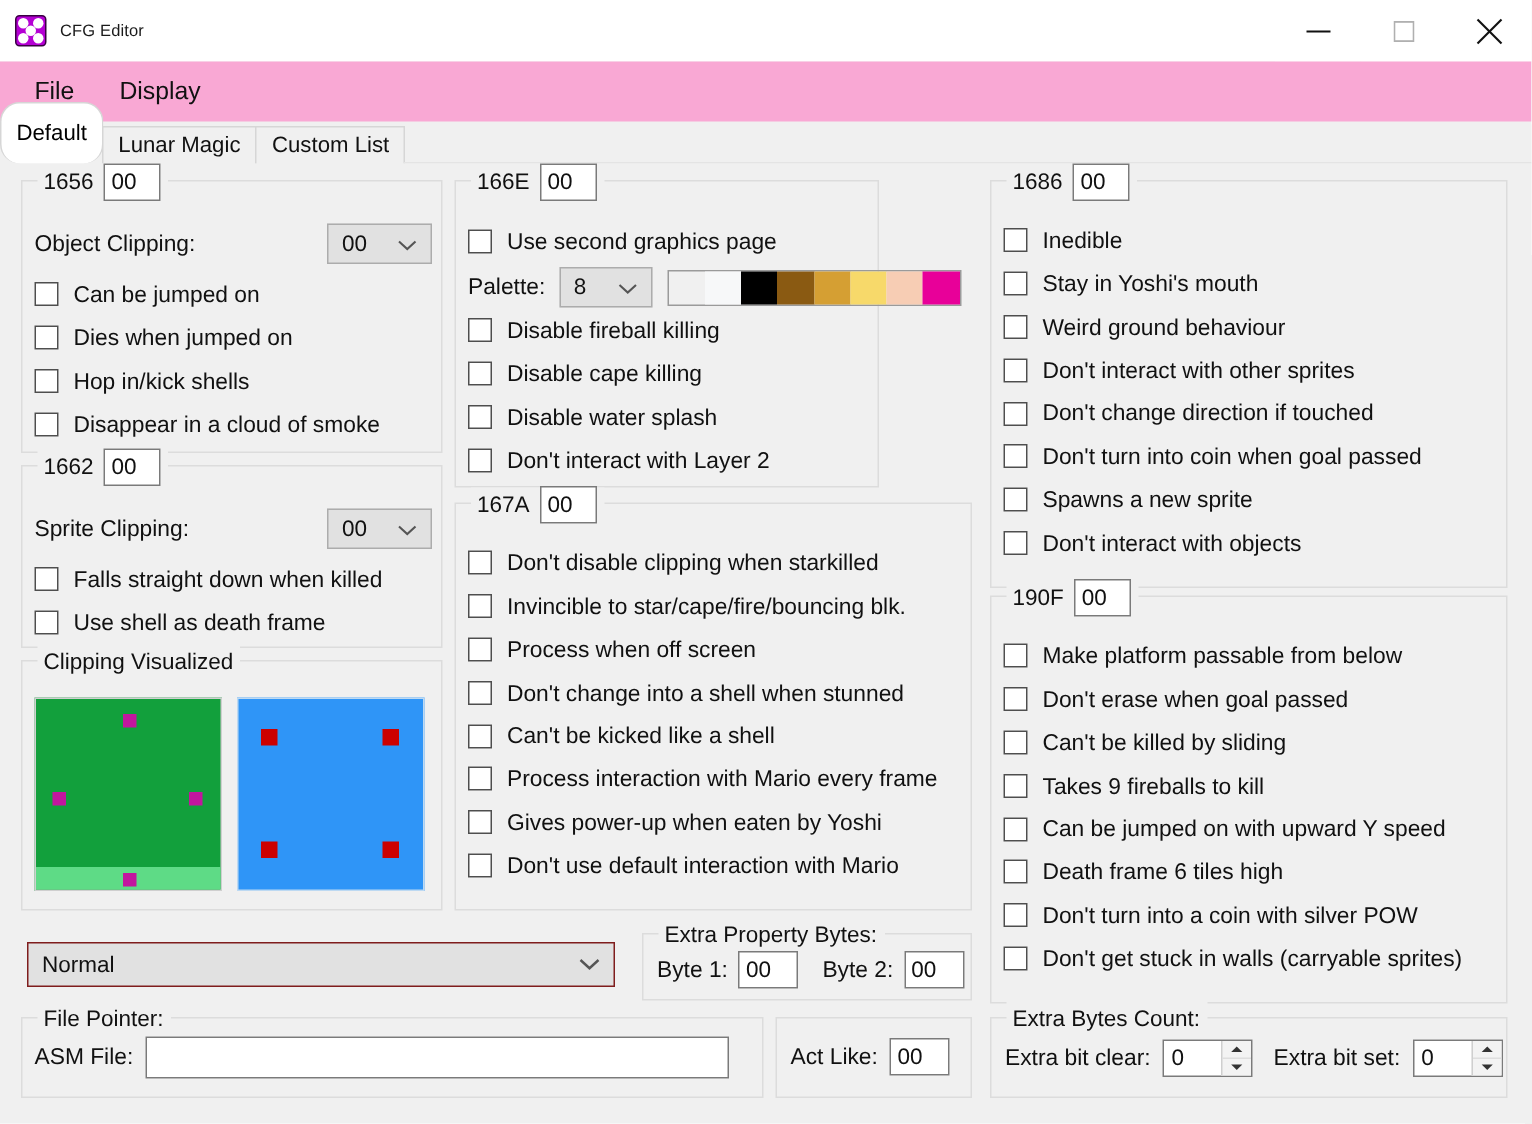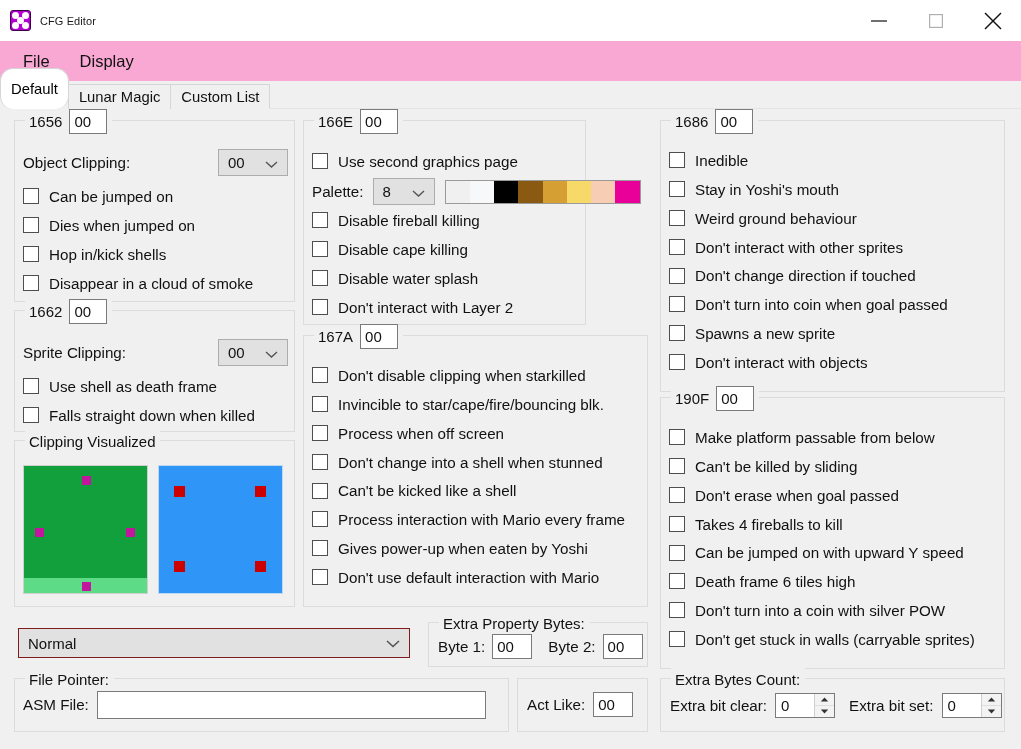--- a/index.html
+++ b/index.html
@@ -347,25 +347,25 @@
           <span class="chev">
             <svg width="13" height="8" viewBox="0 0 13 8">
                 <polyline points="1,1.5 6.5,6.5 12,1.5" fill="none" stroke="#555" stroke-width="1.4"></polyline>
               </svg>
           </span>
         </span>
       </div>
       <div style="position:absolute; left:8px; top:61px;">
         <div class="cb">
           <span class="box"></span>
+          <span class="txt">Falls straight down when killed</span>
+        </div>
+        <div class="cb">
+          <span class="box"></span>
           <span class="txt">Use shell as death frame</span>
-        </div>
-        <div class="cb">
-          <span class="box"></span>
-          <span class="txt">Falls straight down when killed</span>
         </div>
       </div>
     </div>
 
     <div class="gbox" style="left:14px; top:331px; width:281px; height:167px;">
       <div class="legend">
         <span class="lbl">Clipping Visualized</span>
       </div>
 
       <div class="clipbox" style="left:8px; top:24px; width:125px; height:129px; background:#12a03c; border:1px solid #cfcfcf; box-sizing:border-box;">
@@ -561,29 +561,29 @@
         <span class="lbl">190F</span>
         <span class="hexbox">00</span>
       </div>
       <div style="position:absolute; left:8px; top:25px;">
         <div class="cb">
           <span class="box"></span>
           <span class="txt">Make platform passable from below</span>
         </div>
         <div class="cb">
           <span class="box"></span>
+          <span class="txt">Don't erase when goal passed</span>
+        </div>
+        <div class="cb">
+          <span class="box"></span>
           <span class="txt">Can't be killed by sliding</span>
         </div>
         <div class="cb">
           <span class="box"></span>
-          <span class="txt">Don't erase when goal passed</span>
-        </div>
-        <div class="cb">
-          <span class="box"></span>
-          <span class="txt">Takes 4 fireballs to kill</span>
+          <span class="txt">Takes 9 fireballs to kill</span>
         </div>
         <div class="cb">
           <span class="box"></span>
           <span class="txt">Can be jumped on with upward Y speed</span>
         </div>
         <div class="cb">
           <span class="box"></span>
           <span class="txt">Death frame 6 tiles high</span>
         </div>
         <div class="cb">

